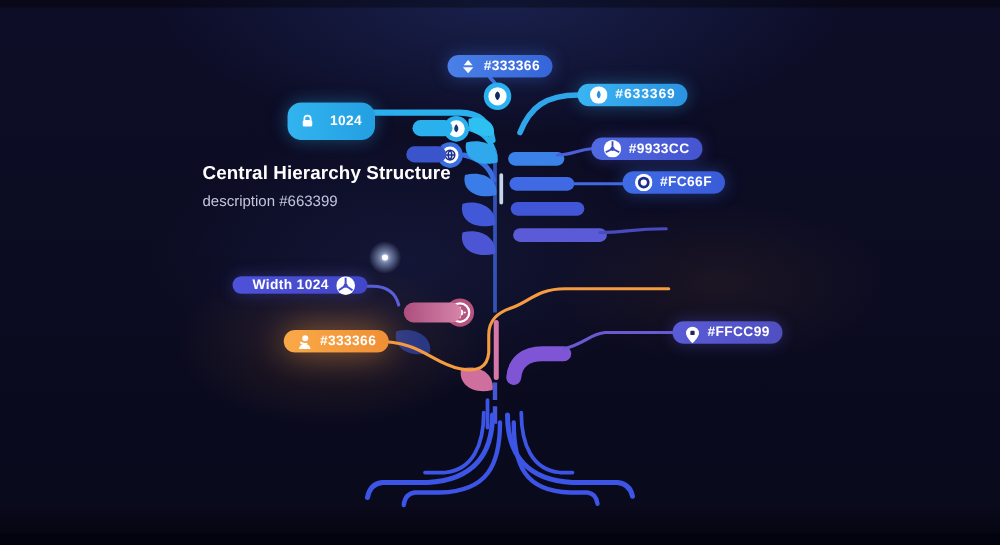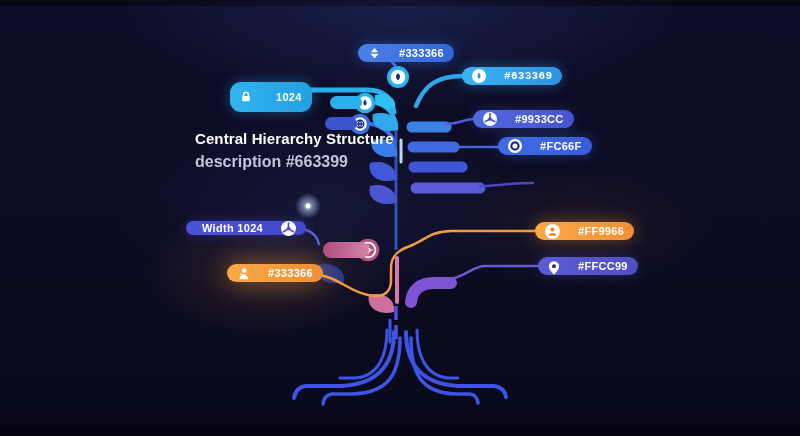--- a/index.html
+++ b/index.html
@@ -10,36 +10,36 @@
       radial-gradient(430px 170px at 50% 0%, rgba(72,110,225,.20), transparent 65%),
       radial-gradient(300px 150px at 41% 48%, rgba(95,115,235,.10), transparent 70%),
       radial-gradient(170px 90px at 33% 63%, rgba(247,155,61,.13), transparent 72%),
       radial-gradient(190px 90px at 72% 52%, rgba(247,155,61,.07), transparent 72%),
       linear-gradient(#0d0d27, #0a0a1d 92%, #04040e);
   }
   .topfade{position:absolute;left:0;top:0;width:800px;height:6px;background:rgba(0,0,0,.35);}
   .bottombar{position:absolute;left:0;bottom:0;width:800px;height:9px;background:#030310;}
   svg.tree{position:absolute;left:0;top:0;}
   .pill{
-    position:absolute;display:flex;align-items:center;gap:18px;height:18px;
+    position:absolute;display:flex;align-items:center;gap:6px;height:18px;
     padding:0 10px;border-radius:11px;color:#fff;font-size:11px;font-weight:700;
     letter-spacing:.3px;white-space:nowrap;line-height:18px;
   }
   .pill .plabel{position:relative;top:-.5px;}
   .pill.glow-blue{box-shadow:0 0 14px rgba(64,120,235,.40);}
   .pill.glow-cyan{box-shadow:0 0 14px rgba(47,170,238,.40);}
   .pill.glow-indigo{box-shadow:0 0 12px rgba(80,84,210,.38);}
   .pill.glow-orange{box-shadow:0 0 26px rgba(247,155,61,.55);}
   .pill.glow-orange-soft{box-shadow:0 0 18px rgba(247,155,61,.40);}
   .picon{display:flex;align-items:center;}
   .minipill{position:absolute;border-radius:7px;}
   .cnode{position:absolute;}
-  .titleblock{position:absolute;left:162px;top:130px;width:210px;margin-left:33px;}
+  .titleblock{position:absolute;left:162px;top:130px;width:210px;}
   .titleblock h1{margin:0 0 7px 0;color:#fff;font-size:15px;font-weight:700;letter-spacing:.1px;}
-  .titleblock .desc{color:#c3c6db;font-size:16px;line-height:15.5px;font-weight:700;}
+  .titleblock .desc{color:#c3c6db;font-size:12px;line-height:15.5px;font-weight:400;}
 </style>
 </head>
 <body>
 
 <div class="stage">
 
   <svg class="tree" width="800" height="436" viewBox="0 0 800 436">
     <defs>
       <linearGradient id="trunkG" x1="0" y1="0" x2="0" y2="1">
         <stop offset="0" stop-color="#38c4f2"></stop>
@@ -211,30 +211,20 @@
     <span class="picon">
       <svg width="14" height="14">
           <circle cx="7" cy="7" r="7" fill="#fff"></circle>
           <circle cx="7" cy="7" r="3.6" fill="none" stroke="#1d2e8f" stroke-width="2.2"></circle>
         </svg>
     </span>
     <span class="plabel">#FC66F</span>
   </div>
 
 
-  <div class="pill glow-orange-soft" style="left:535px;top:222px;background:linear-gradient(90deg,#f9a948,#f08f35);">
-    <span class="picon">
-      <svg width="15" height="15">
-          <circle cx="7.5" cy="7.5" r="7.5" fill="#fff"></circle>
-          <circle cx="7.5" cy="5.6" r="2" fill="#f0802a"></circle>
-          <path d="M3.6 11.8 a4 3.6 0 0 1 7.8 0 z" fill="#f0802a"></path>
-        </svg>
-    </span>
-    <span class="plabel">#FF9966</span>
-  </div>
 
   <div class="pill glow-indigo" style="left:538px;top:257px;background:linear-gradient(90deg,#5a5cd6,#4f4fc0);align-items:flex-end;">
     <span class="picon">
       <svg width="12" height="14">
           <path d="M6 0.3 A5.2 5.2 0 0 1 11.2 5.5 C11.2 8.6 6 13.6 6 13.6 S0.8 8.6 0.8 5.5 A5.2 5.2 0 0 1 6 0.3 Z" fill="#fff"></path>
           <rect x="4.3" y="3.6" width="3.4" height="3.4" rx="0.7" fill="#23264f"></rect>
         </svg>
     </span>
     <span class="plabel">#FFCC99</span>
   </div>

